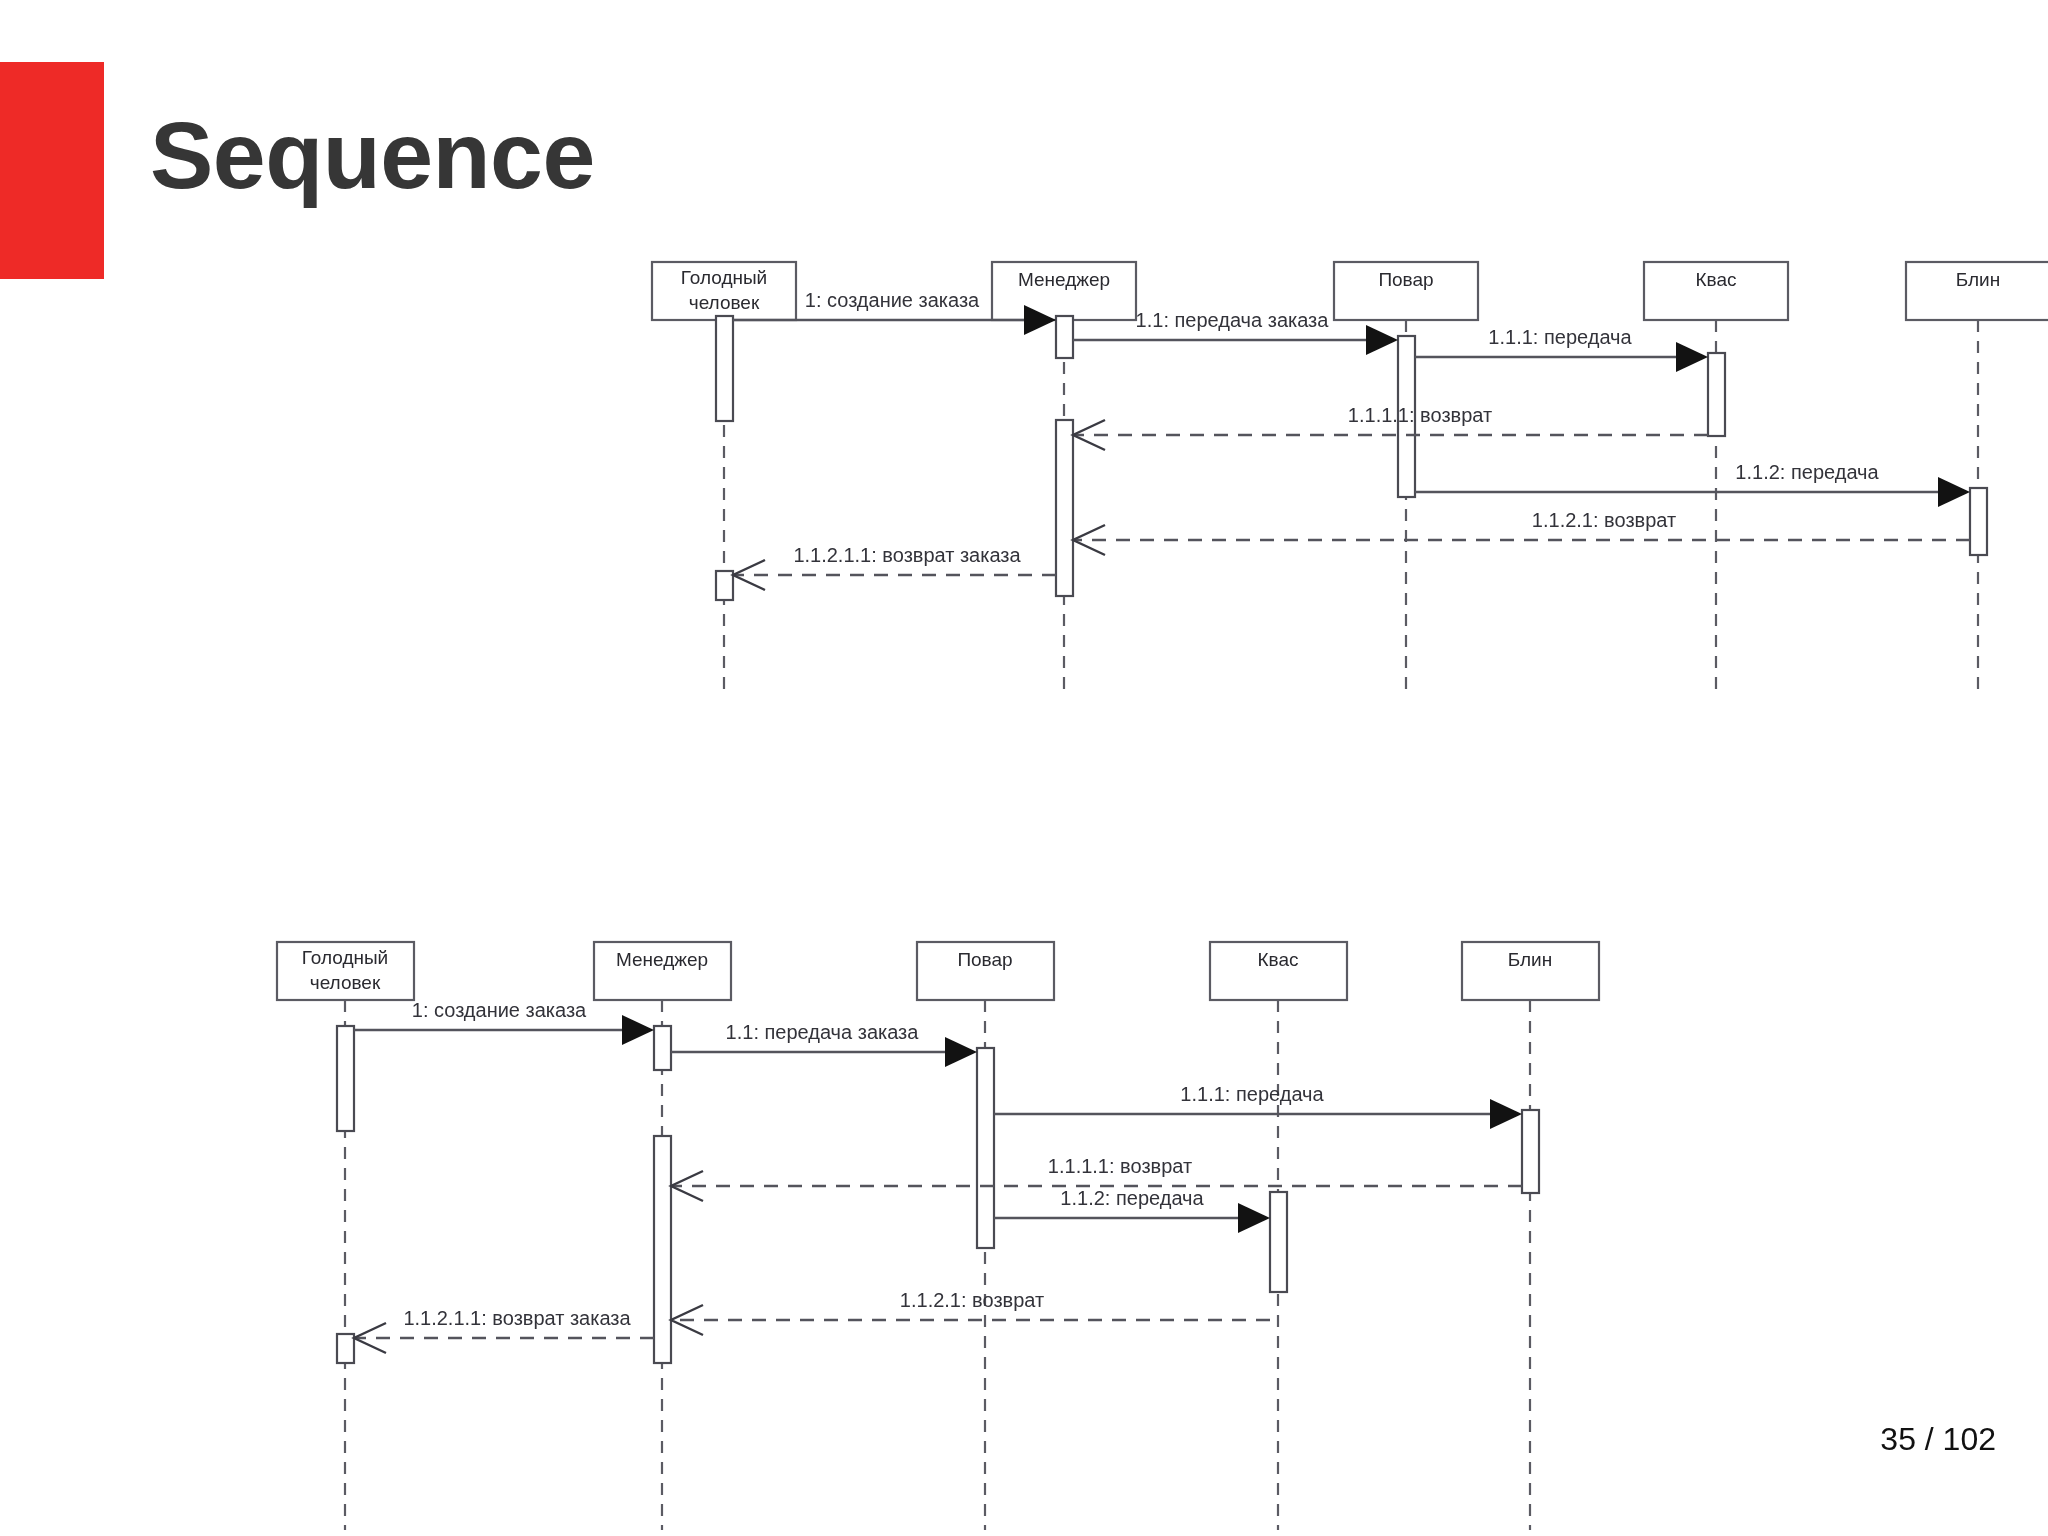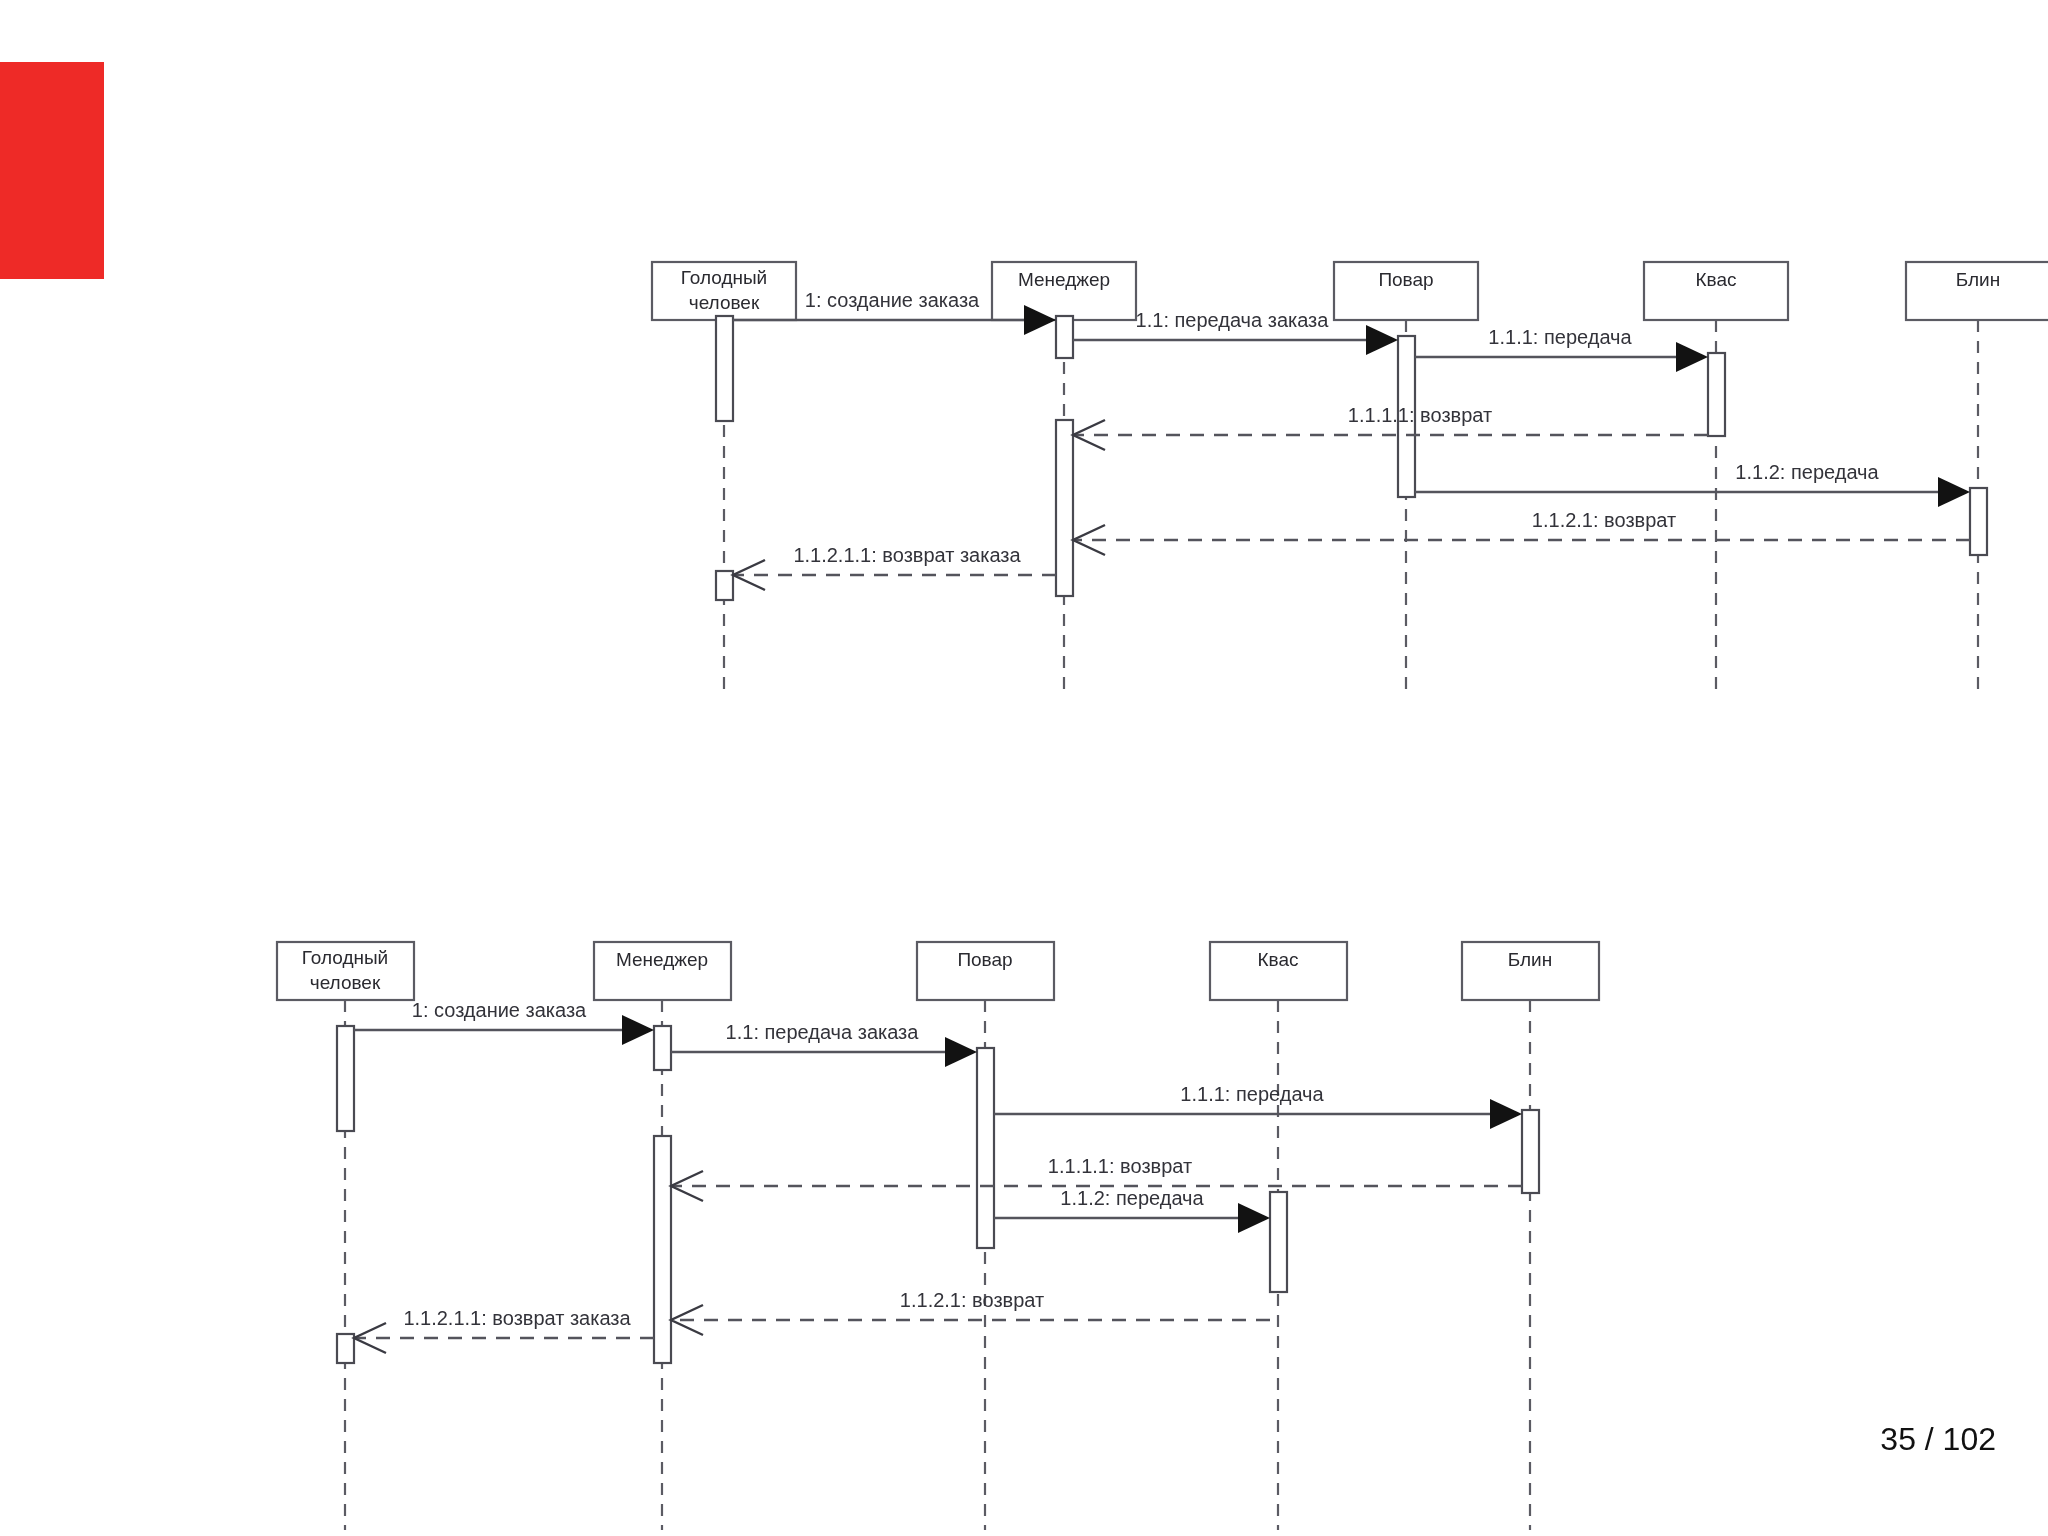--- a/index.html
+++ b/index.html
@@ -105,20 +105,21 @@
     text-anchor: middle;
   }
 </style>
 </head>
 <body>
 
 <div id="slide">
 
   <div class="accent-bar"></div>
 
+  <div class="slide-title">Sequence</div>
 
   <div class="diagram" id="diagram-top">
     <svg width="2048" height="450" viewBox="0 0 2048 450">
 
       <line class="lifeline-dash" x1="697" y1="70" x2="697" y2="440"></line>
       <line class="lifeline-dash" x1="1037" y1="70" x2="1037" y2="440"></line>
       <line class="lifeline-dash" x1="1379" y1="70" x2="1379" y2="440"></line>
       <line class="lifeline-dash" x1="1689" y1="70" x2="1689" y2="440"></line>
       <line class="lifeline-dash" x1="1951" y1="70" x2="1951" y2="440"></line>
 

